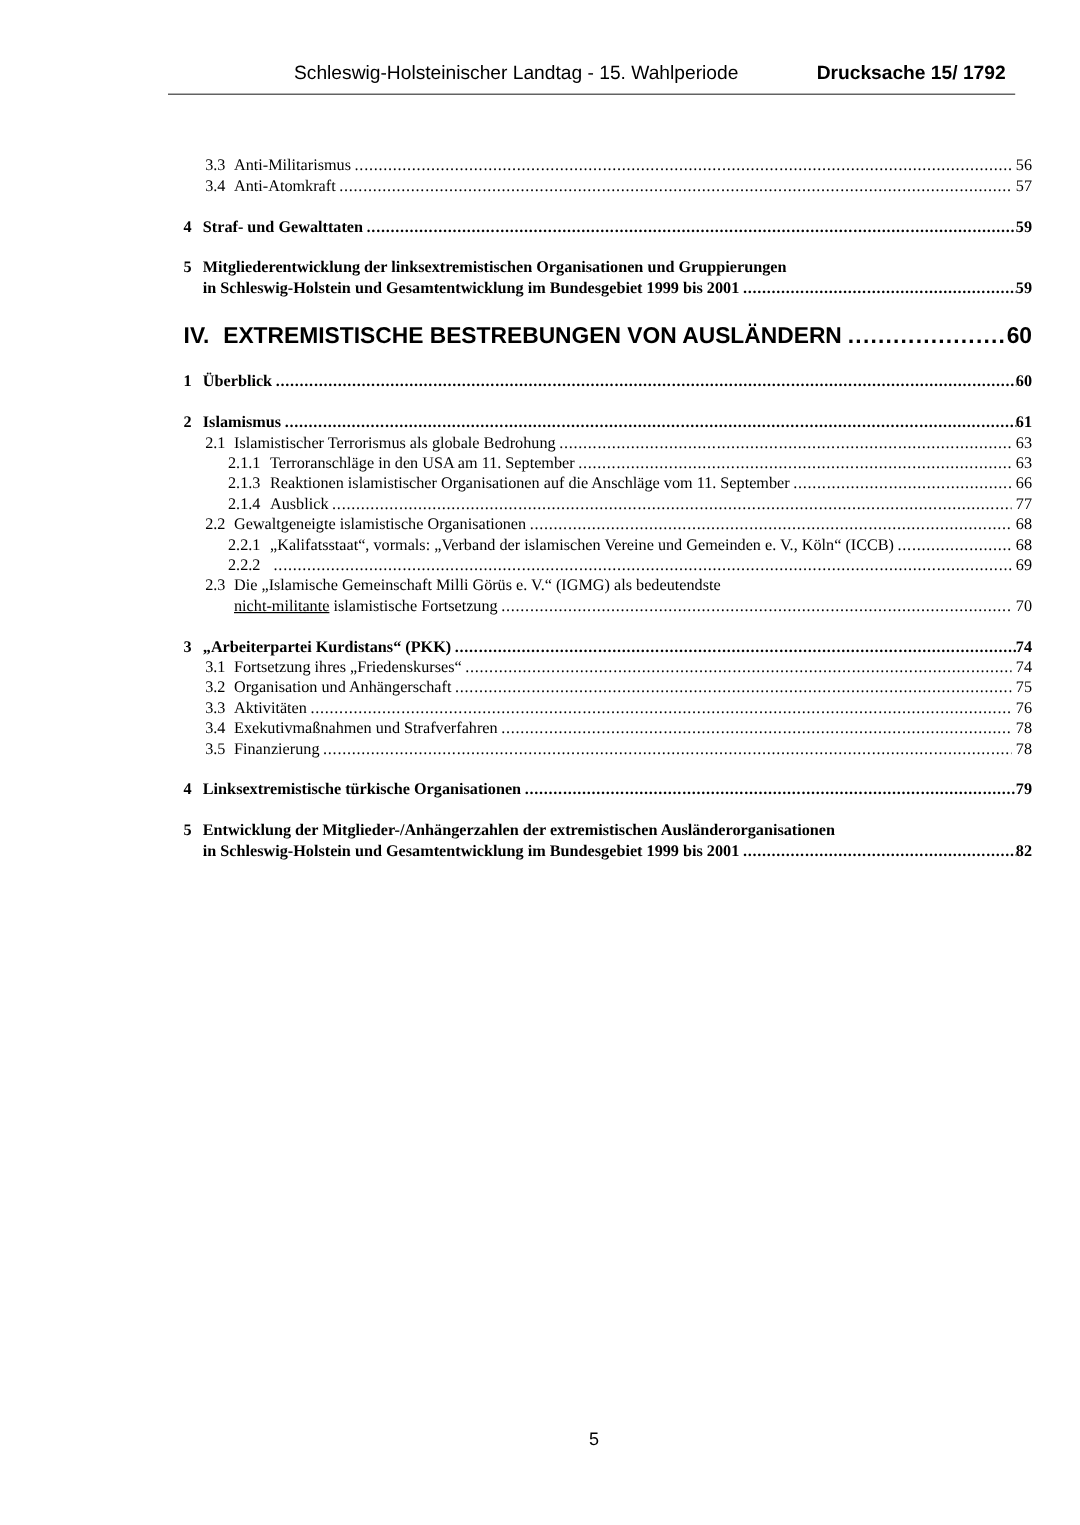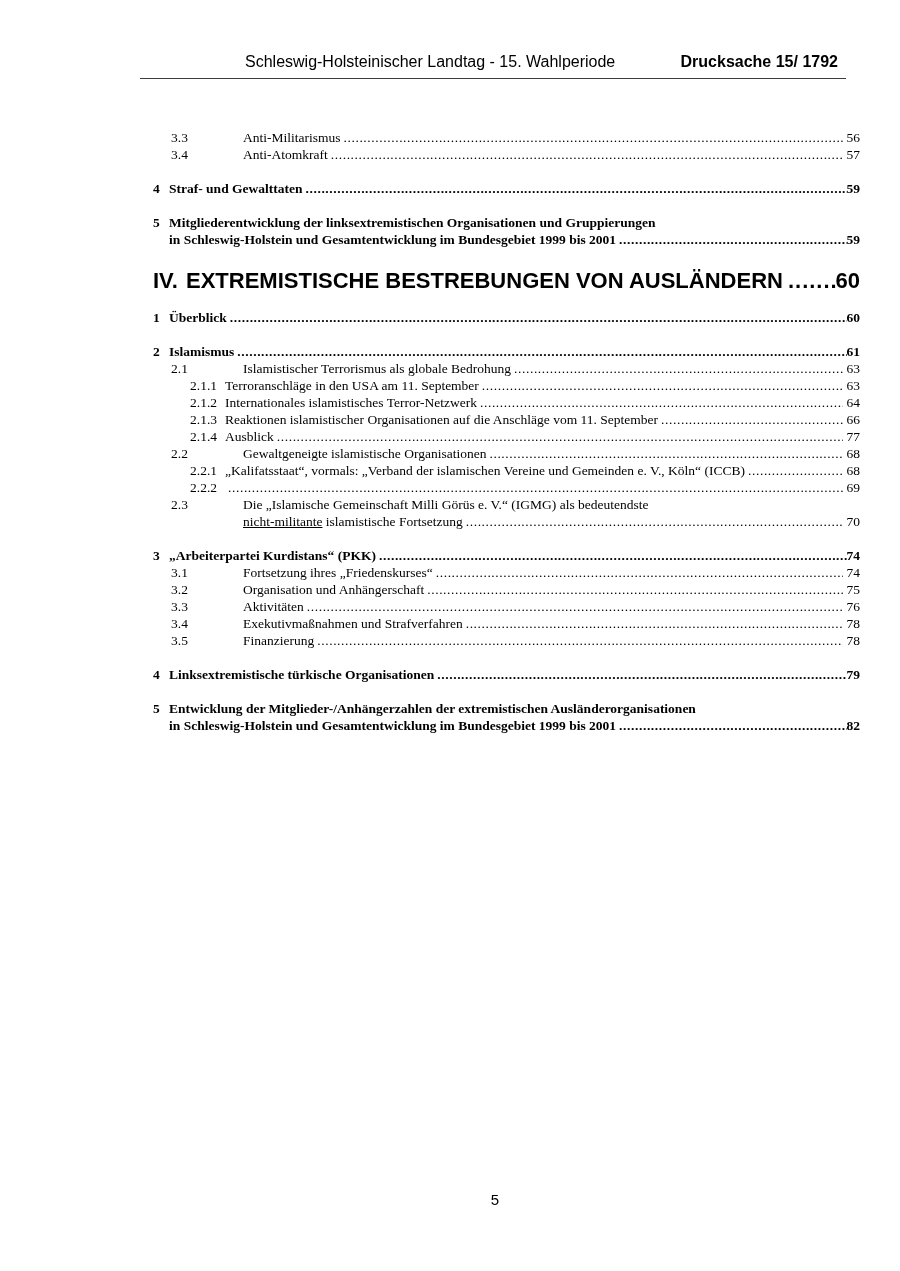--- a/index.html
+++ b/index.html
@@ -40,21 +40,21 @@
     width: 707px;
     font-family: "Liberation Serif", serif;
     font-size: 13.5px;
     line-height: 17px;
   }
   .toc-row { display: flex; align-items: flex-start; }
   .toc-row.spaced { margin-top: 17px; }
   .toc-row.bold { font-weight: bold; }
   .num { flex: none; }
   .lvl0 > .num { width: 16px; }
-  .lvl1 { padding-left: 18px; gap: 48px; }
+  .lvl1 { padding-left: 18px; }
   .lvl1 > .num { width: 24px; }
   .lvl2 { padding-left: 37px; }
   .lvl2 > .num { width: 35px; }
   .body { flex: 1; min-width: 0; }
   .toc-line { display: flex; align-items: center; }
   .txt { white-space: nowrap; }
   .txt .u { text-decoration: underline; }
   .dots {
     flex: 1 1 auto;
     min-width: 6px;
@@ -67,21 +67,21 @@
     letter-spacing: 0.6px;
   }
   .pg { flex: none; margin-left: 4px; }
   .toc-row.bold .pg { margin-left: 0; }
 
   
   .toc-row.heading {
     margin-top: 22px;
     margin-bottom: 17px;
     font-family: "Liberation Sans", sans-serif;
-    font-size: 22px;
+    font-size: 19px;
     line-height: 22px;
     font-weight: bold;
   }
   .toc-row.heading > .num { width: 33px; }
   .toc-row.heading .dots { margin-left: 5px; }
   .toc-row.heading .dots::after { letter-spacing: 1px; }
   .toc-row.heading .pg { margin-left: 0; }
 
   
   .footer {
@@ -192,30 +192,20 @@
         <span class="num">2.1.1</span>
         <span class="body">
           <span class="toc-line">
             <span class="txt"><span>Terroranschläge in den USA am 11. September</span></span>
             <span class="dots"></span>
             <span class="pg">63</span>
           </span>
         </span>
       </div>
       <div class="toc-row lvl2">
-        <span class="num">2.1.2</span>
-        <span class="body">
-          <span class="toc-line">
-            <span class="txt"><span>Internationales islamistisches Terror-Netzwerk</span></span>
-            <span class="dots"></span>
-            <span class="pg">64</span>
-          </span>
-        </span>
-      </div>
-      <div class="toc-row lvl2">
         <span class="num">2.1.3</span>
         <span class="body">
           <span class="toc-line">
             <span class="txt"><span>Reaktionen islamistischer Organisationen auf die Anschläge vom 11. September</span></span>
             <span class="dots"></span>
             <span class="pg">66</span>
           </span>
         </span>
       </div>
       <div class="toc-row lvl2">

